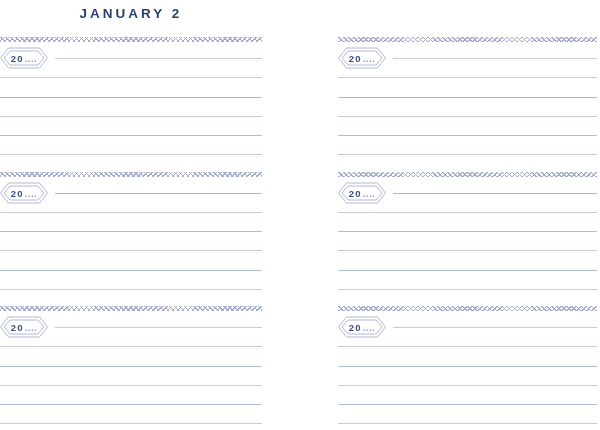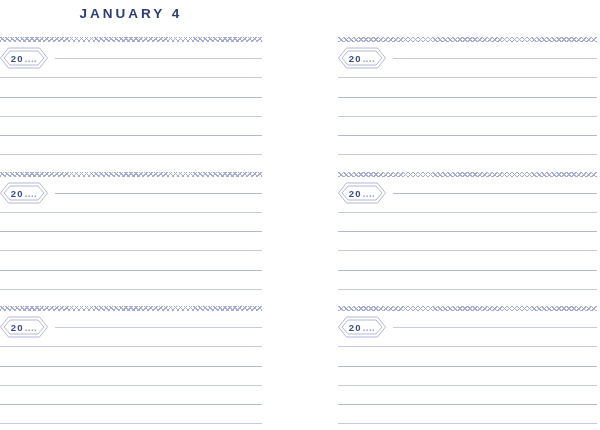--- a/index.html
+++ b/index.html
@@ -72,21 +72,21 @@
     margin-left: 1px;
     font-weight: 700;
   }
 </style>
 </head>
 <body>
 
 <div class="spread">
 
   <div class="page page-left">
-    <div class="page-title">JANUARY 4</div>
+    <div class="page-title">JANUARY 2</div>
 
     <div class="entry entry-0">
       <div class="ornament"></div>
       <div class="badge">
         <svg viewBox="0 0 48 22" width="48" height="22">
           <polygon class="hex-outer" points="0.5,11 8.5,1 39.5,1 47.5,11 39.5,21 8.5,21"></polygon>
           <polygon class="hex-inner" points="4,11 10,4 38,4 44,11 38,18 10,18"></polygon>
         </svg>
         <span class="badge-label">
             <span>20</span>

